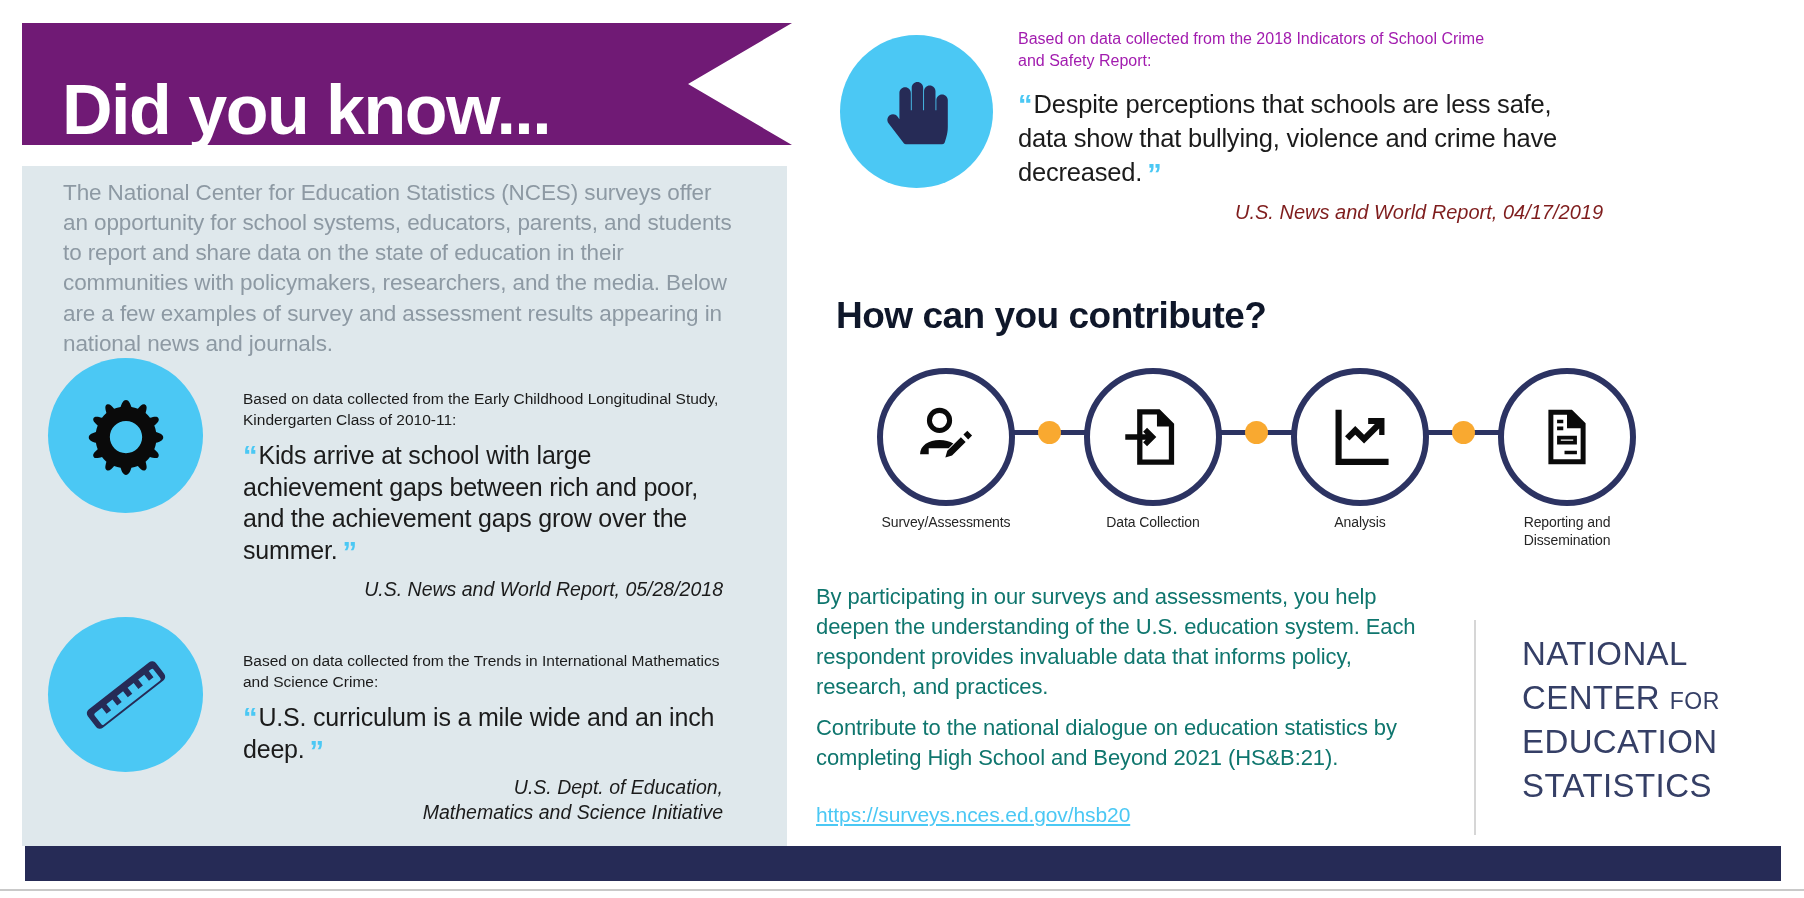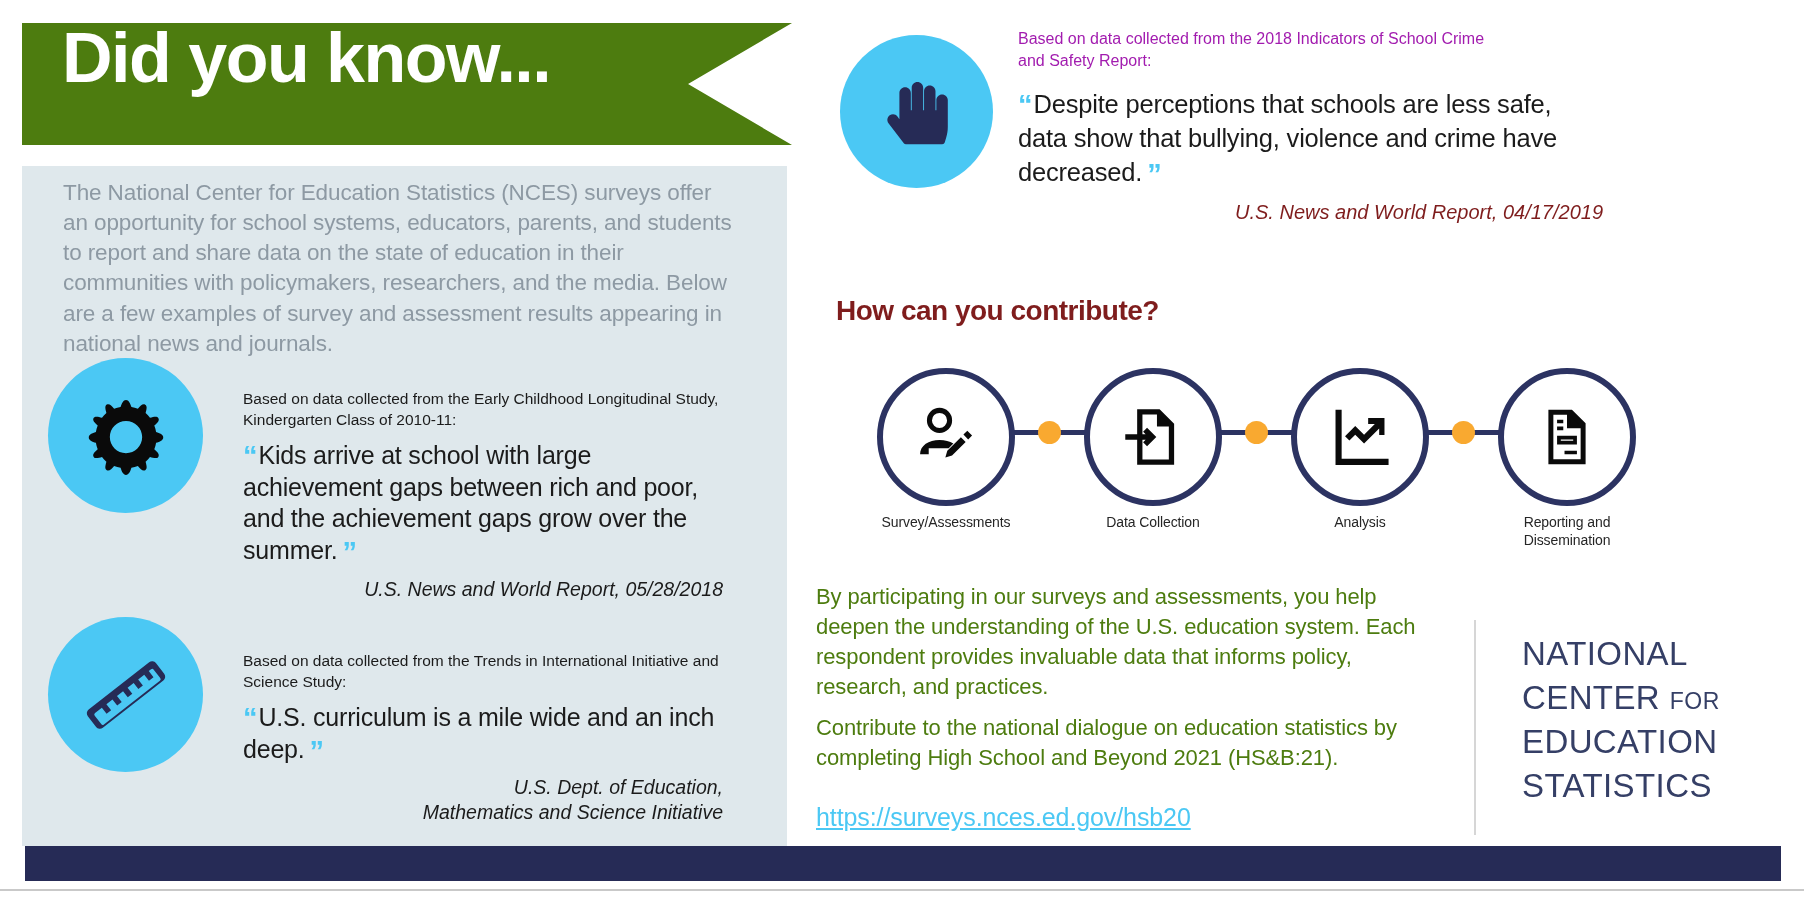--- a/index.html
+++ b/index.html
@@ -12,24 +12,24 @@
     position: relative;
     overflow: hidden;
   }
   #page { position: absolute; inset: 0; background: #fff; }
 
   
   .banner {
     position: absolute;
     left: 22px; top: 23px;
     width: 770px; height: 122px;
-    background: #4d7c0f;
+    background: #701a75;
     -webkit-clip-path: polygon(0 0, 100% 0, 86.5% 50%, 100% 100%, 0 100%);
     clip-path: polygon(0 0, 100% 0, 86.5% 50%, 100% 100%, 0 100%);
-    display: flex; align-items: flex-start;
+    display: flex; align-items: flex-end;
   }
   .banner-title {
     color: #ffffff;
     font-size: 70px;
     font-weight: bold;
     letter-spacing: -1.5px;
     padding-left: 40px;
     line-height: 1;
     white-space: nowrap;
   }
@@ -108,23 +108,23 @@
     font-style: italic;
     font-size: 20px;
     color: #7f1d1d;
     text-align: right;
     margin-top: 16px;
   }
 
   .contrib-head {
     position: absolute;
     left: 836px; top: 295px;
-    font-size: 28px;
+    font-size: 37px;
     font-weight: bold;
-    color: #7f1d1d;
+    color: #0f172a;
     letter-spacing: -0.5px;
     text-align: right;
   }
 
   
   .flow { position: absolute; left: 860px; top: 368px; width: 800px; height: 170px; }
   .flow-line {
     position: absolute;
     top: 62px; left: 68px;
     width: 660px; height: 5px;
@@ -152,28 +152,28 @@
     top: 53px;
     width: 23px; height: 23px;
     border-radius: 50%;
     background: #f9a930;
     z-index: 3;
   }
 
   .body-para {
     position: absolute;
     font-size: 22px;
-    color: #4d7c0f;
+    color: #0f766e;
     line-height: 1.36;
     letter-spacing: -0.1px;
     width: 620px;
   }
   .link {
     color: #4bc8f4;
-    font-size: 25px;
+    font-size: 21px;
     letter-spacing: -0.1px;
   }
 
   .divider-v {
     position: absolute;
     left: 1474px; top: 620px;
     width: 2px; height: 215px;
     background: #d6d6d6;
   }
   .nces-logo {
@@ -230,21 +230,21 @@
   <div class="qcircle" style="left:48px; top:617px; width:155px; height:155px;">
     <span>
       <svg width="96" height="96" viewBox="0 0 100 100">
         <g transform="rotate(-38 50 50)">
           <path fill="#262b56" d="M10 38h80a5 5 0 0 1 5 5v14a5 5 0 0 1-5 5H10a5 5 0 0 1-5-5V43a5 5 0 0 1 5-5zm3 7a2 2 0 0 0-2 2v11a2 2 0 0 0 2 2h74a2 2 0 0 0 2-2V47a2 2 0 0 0-2-2h-3v8h-6v-8h-8v8h-6v-8h-8v8h-6v-8h-8v8h-6v-8h-8v8h-6v-8h-3z"></path>
         </g>
       </svg>
     </span>
   </div>
   <div class="qblock" style="left:243px; top:650px; width:480px;">
-    <div class="qsource">Based on data collected from the Trends in International Initiative and Science Study:</div>
+    <div class="qsource">Based on data collected from the Trends in International Mathematics and Science Crime:</div>
     <div class="qtext"><span class="qmark qmark-open">“</span><span>U.S. curriculum is a mile wide and an inch deep.</span><span class="qmark qmark-close">”</span></div>
     <div class="qattr">
       <div>U.S. Dept. of Education,</div>
       <div>Mathematics and Science Initiative</div>
     </div>
   </div>
 
   <div class="qcircle" style="left:840px; top:35px; width:153px; height:153px;">
     <span>
       <svg width="88" height="88" viewBox="0 0 100 100">

